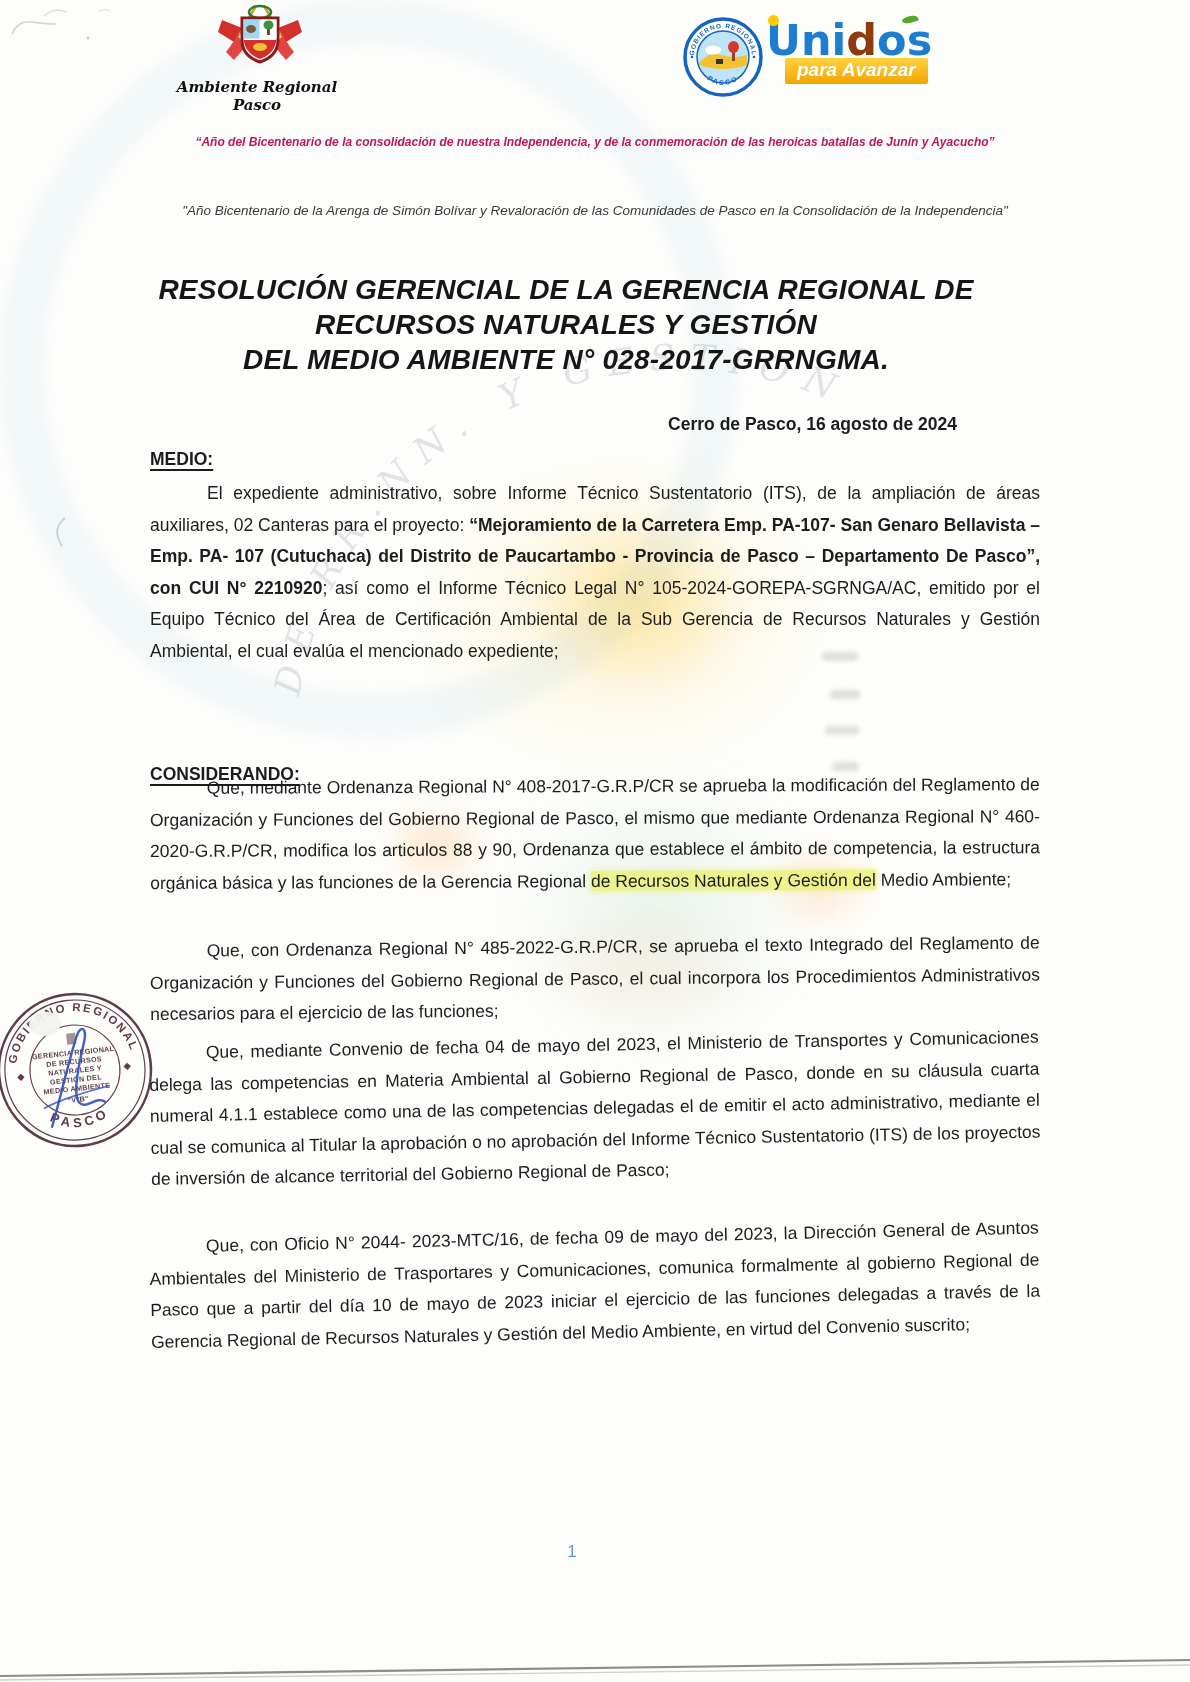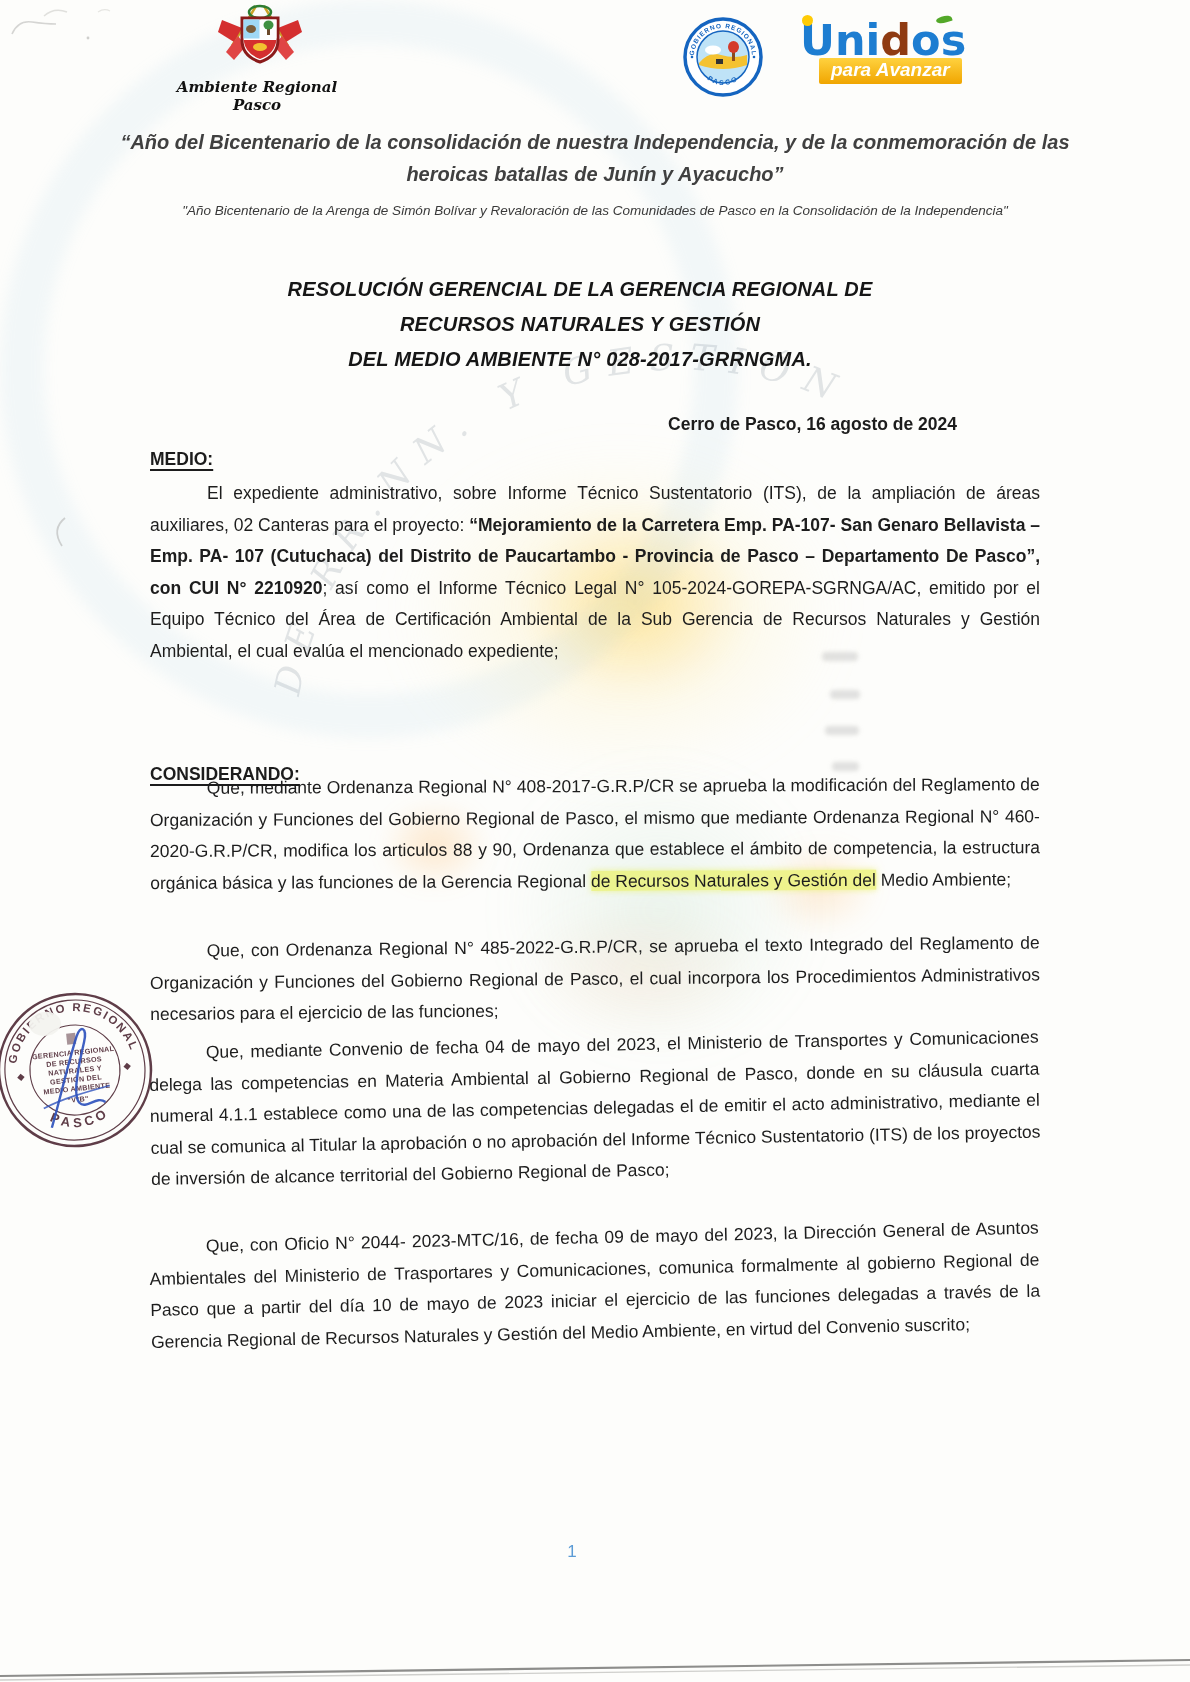--- a/index.html
+++ b/index.html
@@ -27,39 +27,39 @@
     background:radial-gradient(closest-side,rgba(255,190,150,.16),rgba(255,190,150,0));filter:blur(14px);}
   .wm-arc{position:absolute;left:0;top:0;}
   .wm-arc text{font-family:"DejaVu Serif",serif;font-style:italic;font-size:36px;
     letter-spacing:15px;fill:rgba(115,128,145,.20);}
   .smudge{position:absolute;background:rgba(150,150,150,.28);border-radius:4px;filter:blur(2px);}
   
   .coat-svg{position:absolute;left:212px;top:2px;z-index:2;}
   .coat-caption{position:absolute;left:157px;top:78px;width:200px;text-align:center;
     font-family:"DejaVu Serif",serif;font-style:italic;font-weight:bold;font-size:15px;color:#111;z-index:2;}
   .seal-svg{position:absolute;left:683px;top:17px;z-index:2;}
-  .brand{position:absolute;left:800px;top:18px;z-index:2;width:180px;}
+  .brand{position:absolute;left:766px;top:18px;z-index:2;width:180px;}
   .unidos{font-weight:bold;font-size:43px;line-height:44px;letter-spacing:0px;
     font-family:"DejaVu Sans",sans-serif;position:relative;}
   .unidos span{color:#1d7dd1;}
   .unidos span:nth-of-type(4){color:#8f3b12;}
   .unidos .sun{position:absolute;left:2px;top:-3px;width:11px;height:11px;border-radius:50%;
     background:#ffcb05;}
   .unidos .leaf{position:absolute;left:136px;top:-2px;width:16px;height:7px;border-radius:60% 90% 10% 90%;
     background:#53a829;transform:rotate(-18deg);}
   .tagline{margin-top:-4px;margin-left:19px;display:inline-block;
     background:linear-gradient(#ffd23f,#f0a500);color:#fff;
     font-style:italic;font-weight:bold;font-size:19px;padding:1px 12px 3px 12px;border-radius:2px;}
   
   .quote1{position:absolute;left:120px;top:126px;width:950px;text-align:center;z-index:2;
-    font-style:italic;font-weight:600;font-size:20px;line-height:32px;color:#404040;}
+    font-style:italic;font-weight:600;font-size:12px;line-height:32px;color:#be185d;}
   .quote2{position:absolute;left:140px;top:200px;width:910px;text-align:center;z-index:2;
     font-style:italic;font-size:13.5px;line-height:22px;color:#3a3a3a;}
-  .doc-title{position:absolute;left:150px;top:272px;width:860px;text-align:center;z-index:2;
-    font-style:italic;font-weight:bold;font-size:20px;line-height:35px;color:#161616;letter-spacing:.2px;}
+  .doc-title{position:absolute;left:136px;top:272px;width:860px;text-align:center;z-index:2;
+    font-style:italic;font-weight:bold;font-size:28px;line-height:35px;color:#161616;letter-spacing:.2px;}
   .dateline{position:absolute;right:233px;top:402px;z-index:2;font-weight:bold;font-size:17.5px;margin-top:12px;}
   
   .section-label{position:absolute;left:150px;z-index:2;font-weight:bold;font-size:17.5px;
     text-decoration:underline;text-underline-offset:4px;text-decoration-thickness:1.5px;}
   .visto{top:449px;}
   .considerando{top:764px;}
   .body{position:absolute;left:150px;width:890px;margin:0;z-index:2;
     font-size:17.5px;line-height:31.6px;text-align:justify;text-indent:57px;color:#1d1d1d;
     transform-origin:0 50%;}
   .p1{top:478px;}

